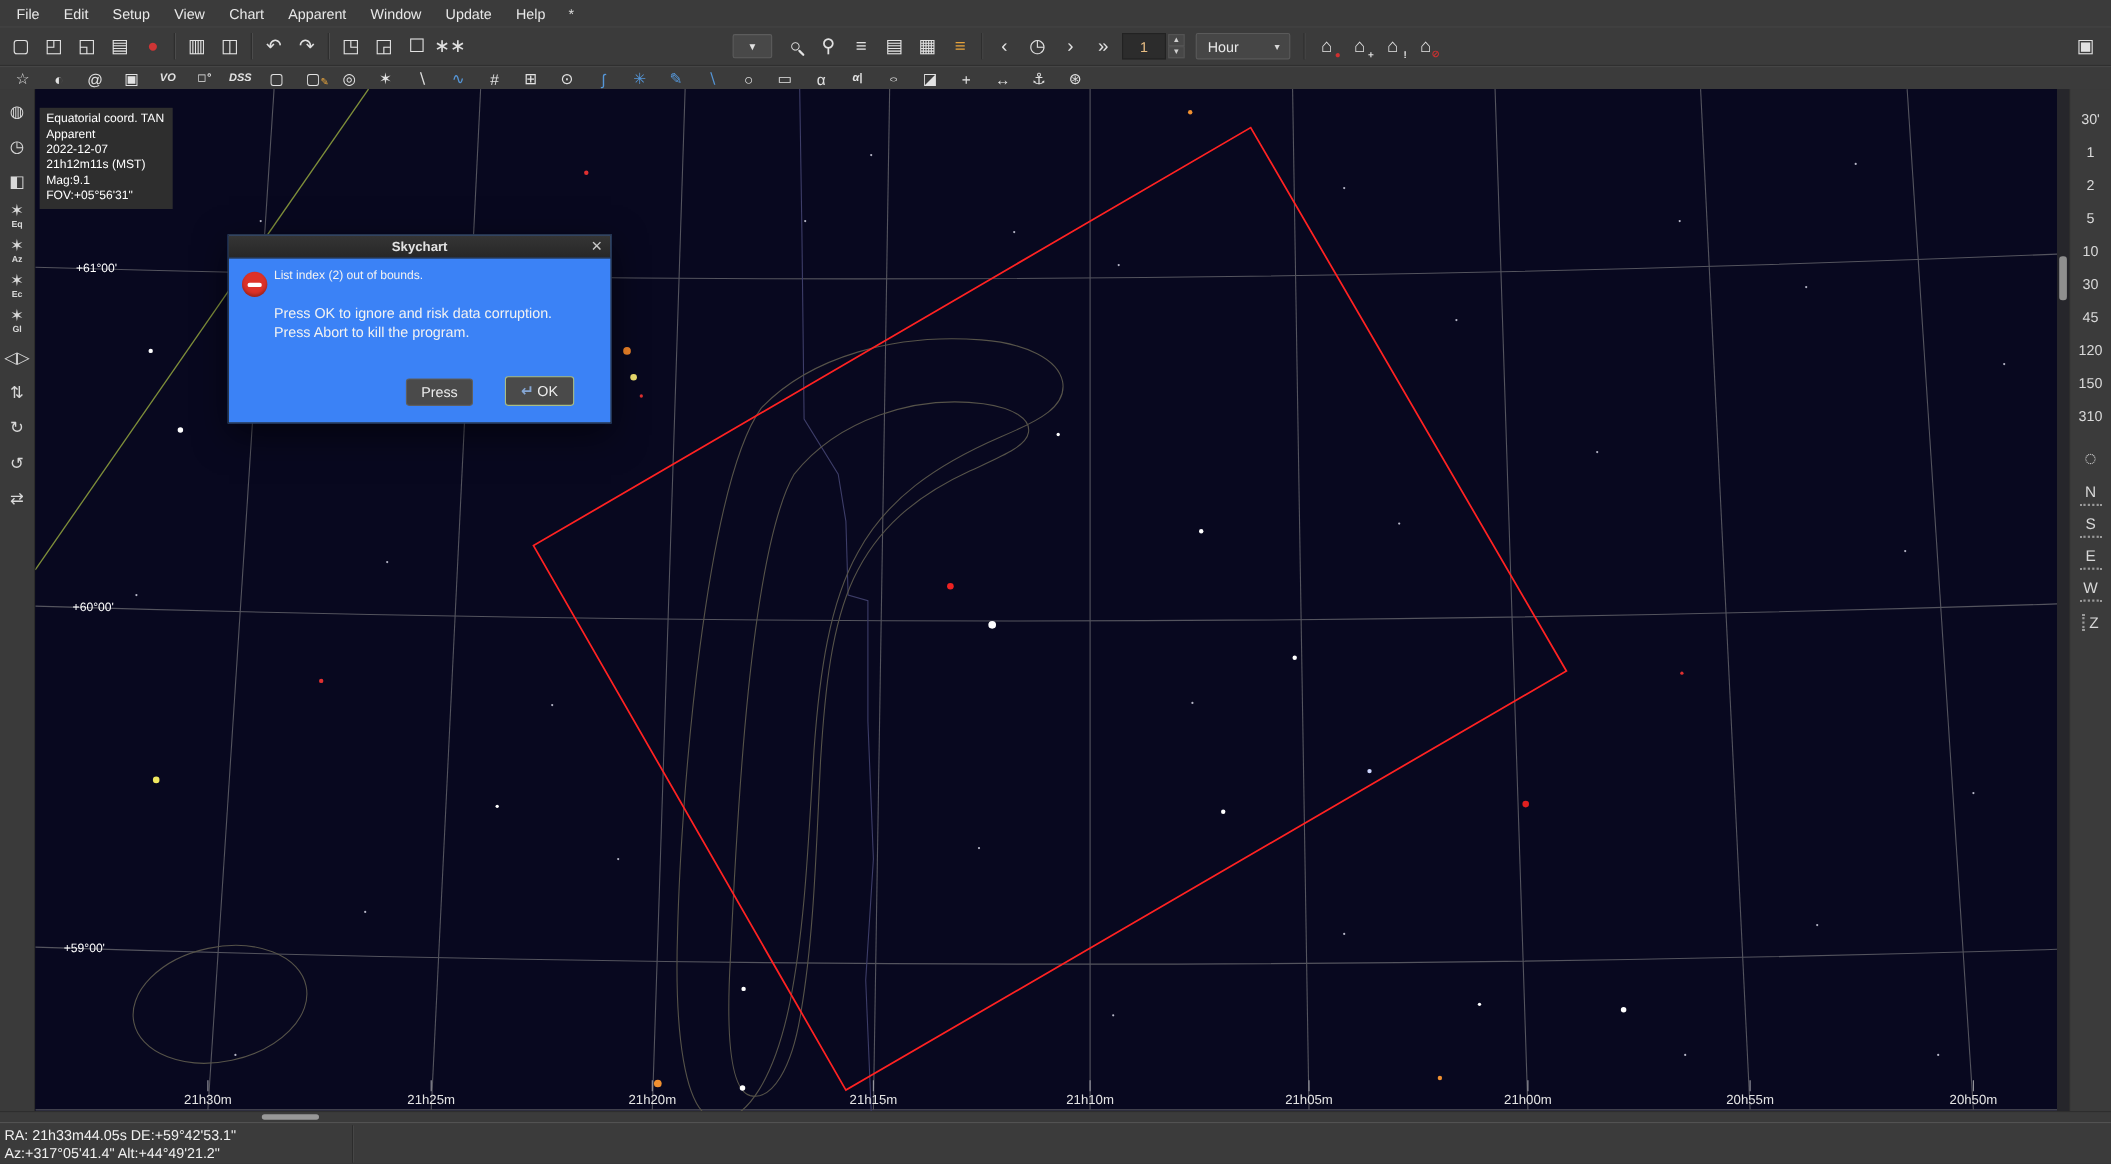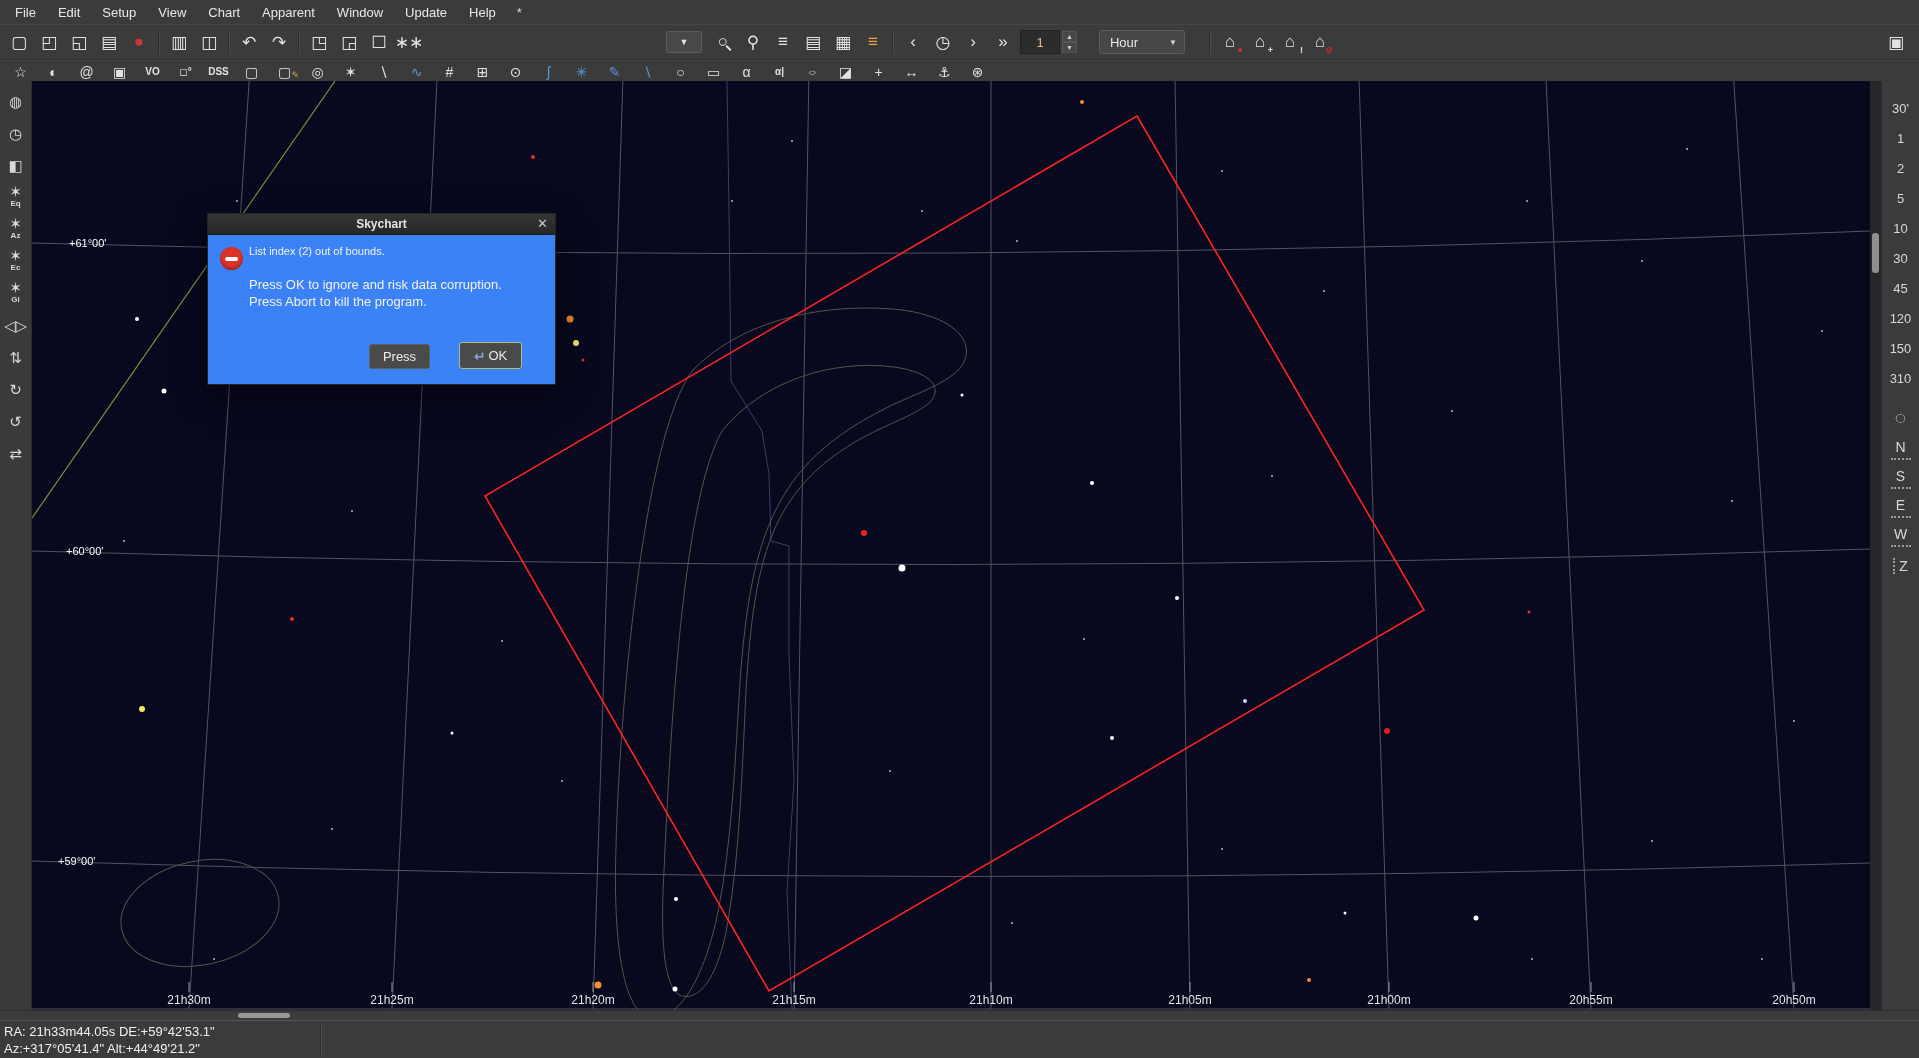--- a/index.html
+++ b/index.html
@@ -10,36 +10,36 @@
   .menu-item{padding:3px 11px;font-size:13px;color:#e8e8e8;cursor:default;}
   .menu-indicator{color:#d8d8d8;font-size:13px;padding:0 10px;}
   
   .toolbar{display:flex;align-items:center;background:#3b3b3b;border-top:1px solid #454545;
            border-bottom:1px solid #2f2f2f;padding-left:4px;}
   .toolbar1{height:34px;}
   .toolbar2{height:21px;}
   .tb-icon{min-width:30px;height:28px;display:flex;align-items:center;justify-content:center;
            color:#e2e2e2;font-size:17px;position:relative;cursor:default;}
   .toolbar2 .tb-icon{min-width:33px;height:19px;font-size:14px;}
-  .tb-text .g{font-size:10px;font-weight:bold;letter-spacing:0;}
+  .tb-text .g{font-size:10px;font-weight:bold;letter-spacing:0;font-style:italic;}
   .tb-sep{width:1px;height:24px;background:#2c2c2c;border-right:1px solid #4b4b4b;margin:0 4px;}
   .badge{position:absolute;right:2px;bottom:1px;font-size:9px;font-weight:bold;}
   .squash .g{display:inline-block;transform:scaleY(.55);}
   .mag .g{position:relative;}
   .mag .g::after{content:"";position:absolute;width:7px;height:2px;background:#e2e2e2;
                  transform:rotate(45deg);right:-4px;bottom:3px;border-radius:1px;}
   .push-right{margin-left:auto;margin-right:8px;}
   .tb-boxed{background:#484848;border:1px solid #5c5c5c;border-radius:2px;min-width:34px;height:20px;font-size:9px;margin:0 6px;}
   .tb-spin{display:flex;align-items:center;margin:0 2px;}
   .spin-box{width:38px;height:22px;background:#2c2c2c;border:1px solid #222;color:#e8bd83;
             font-size:13px;display:flex;align-items:center;justify-content:center;}
   .spin-btns{display:flex;flex-direction:column;margin-left:2px;}
   .spin-btns span{font-size:7px;color:#d0d0d0;line-height:9px;padding:0 3px;background:#474747;border:1px solid #555;}
   .tb-combo{width:84px;height:22px;background:#464646;border:1px solid #5a5a5a;border-radius:2px;
-            display:flex;align-items:center;margin:0 20px;color:#e8e8e8;font-size:13px;}
+            display:flex;align-items:center;margin:0 8px;color:#e8e8e8;font-size:13px;}
   .combo-val{flex:1;padding-left:10px;}
   .combo-arrow{font-size:8px;padding-right:7px;color:#d8d8d8;}
   
   .main{position:absolute;top:81px;left:0;right:0;height:929px;display:flex;}
   .left-sidebar{width:31px;background:#3a3a3a;border-right:1px solid #2c2c2c;display:flex;
                 flex-direction:column;align-items:center;padding-top:8px;}
   .sb-btn{width:28px;height:25px;margin-bottom:7px;display:flex;flex-direction:column;align-items:center;
           justify-content:center;color:#d8d8d8;font-size:15px;line-height:14px;cursor:default;}
   .sb-label{font-size:8px;font-weight:bold;margin-top:-2px;}
   .chart{position:relative;width:1838px;height:100%;background:#08081f;overflow:hidden;}
@@ -449,20 +449,28 @@
           <circle cx="1730" cy="878" r="1" fill="#b8b8c8"></circle>
           <circle cx="400" cy="180" r="1" fill="#b8b8c8"></circle>
           <circle cx="1052" cy="558" r="1" fill="#b8b8c8"></circle>
           <circle cx="1240" cy="395" r="1" fill="#b8b8c8"></circle>
           <circle cx="530" cy="700" r="1" fill="#b8b8c8"></circle>
           <circle cx="890" cy="130" r="1" fill="#b8b8c8"></circle>
           <circle cx="1495" cy="120" r="1" fill="#b8b8c8"></circle>
           <circle cx="240" cy="300" r="1" fill="#b8b8c8"></circle>
         </g>
       </svg>
+    <div class="infobox" id="infobox">
+        <div>Equatorial coord. TAN</div>
+        <div>Apparent</div>
+        <div>2022-12-07</div>
+        <div>21h12m11s (MST)</div>
+        <div>Mag:9.1</div>
+        <div>FOV:+05°56'31"</div>
+      </div>
   </div>
   <div class="right-scroll">
     <div class="vthumb"></div>
   </div>
   <div class="right-panel" id="rpanel">
       <div class="fov-btn">30'</div>
       <div class="fov-btn">1</div>
       <div class="fov-btn">2</div>
       <div class="fov-btn">5</div>
       <div class="fov-btn">10</div>

